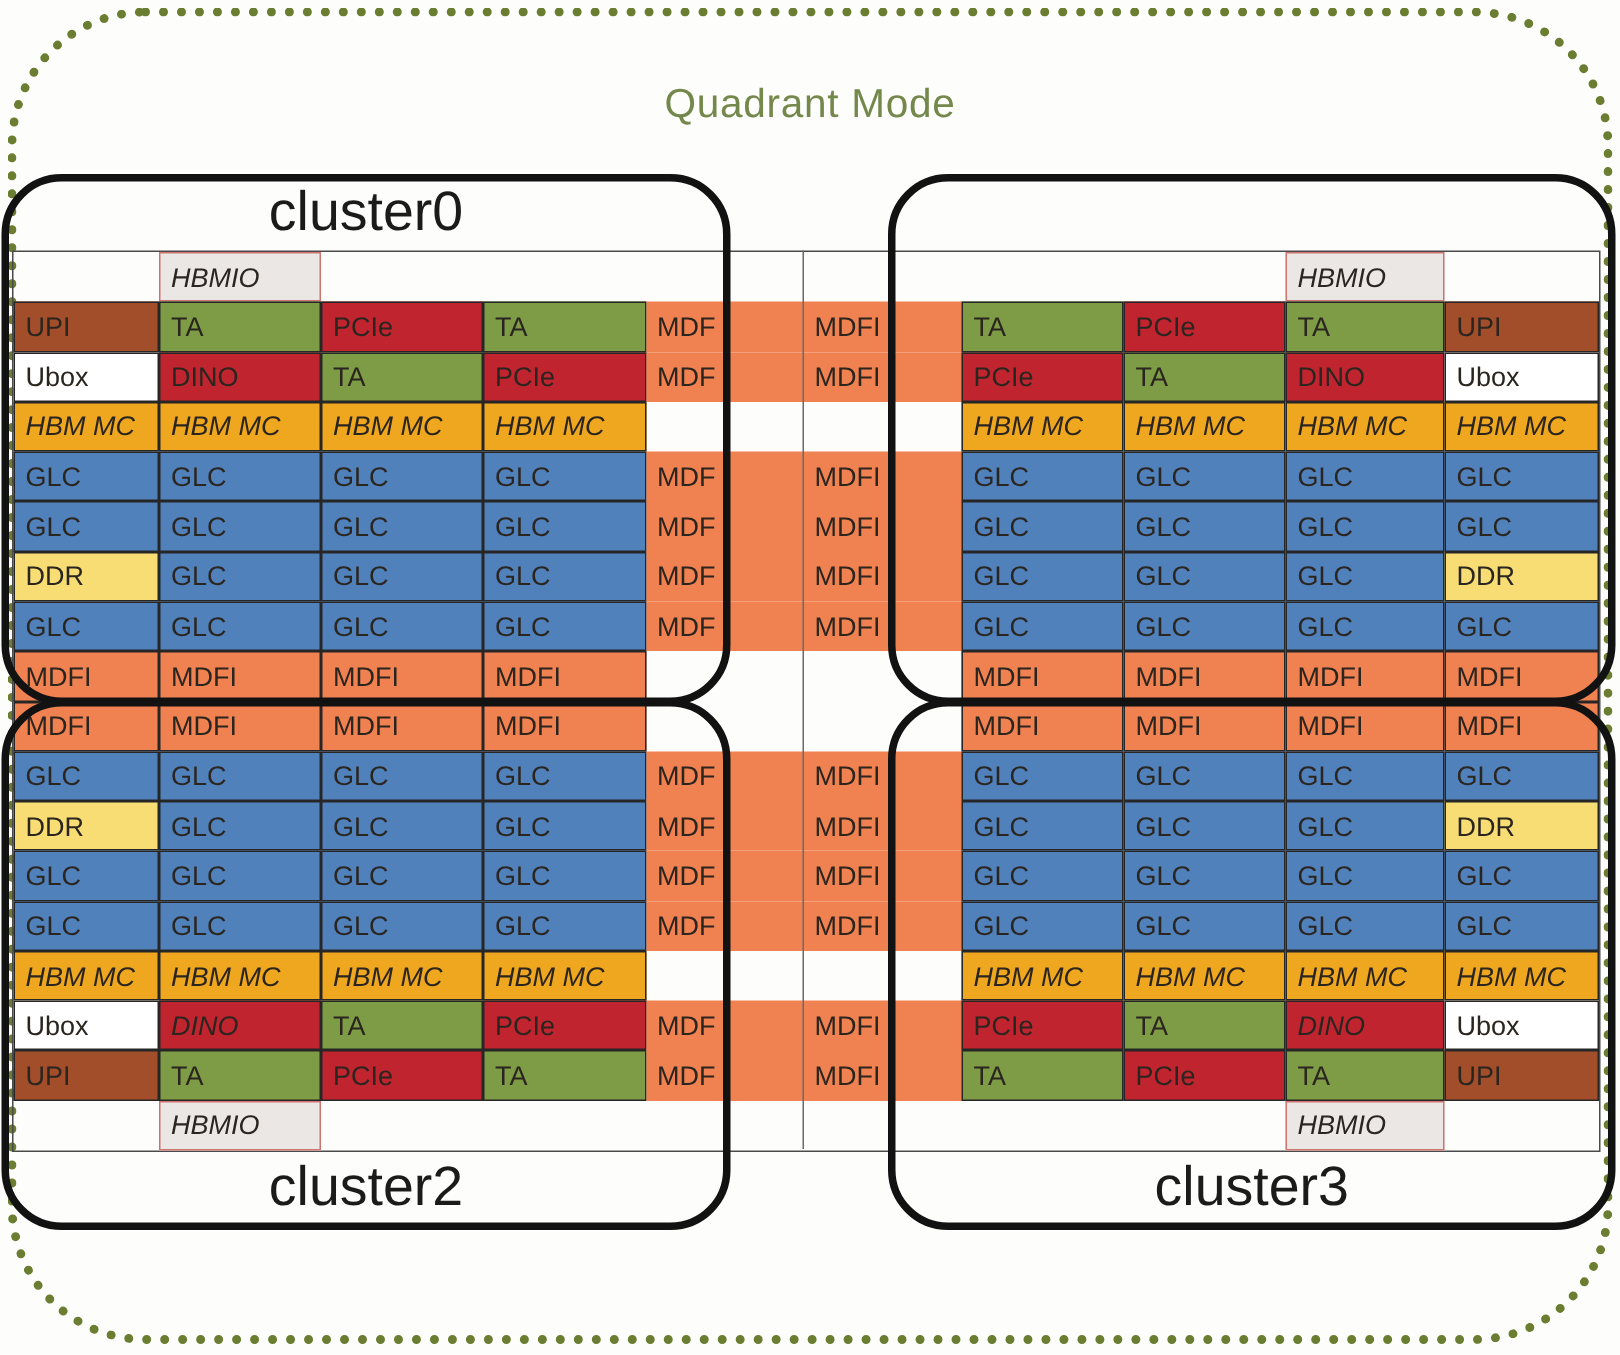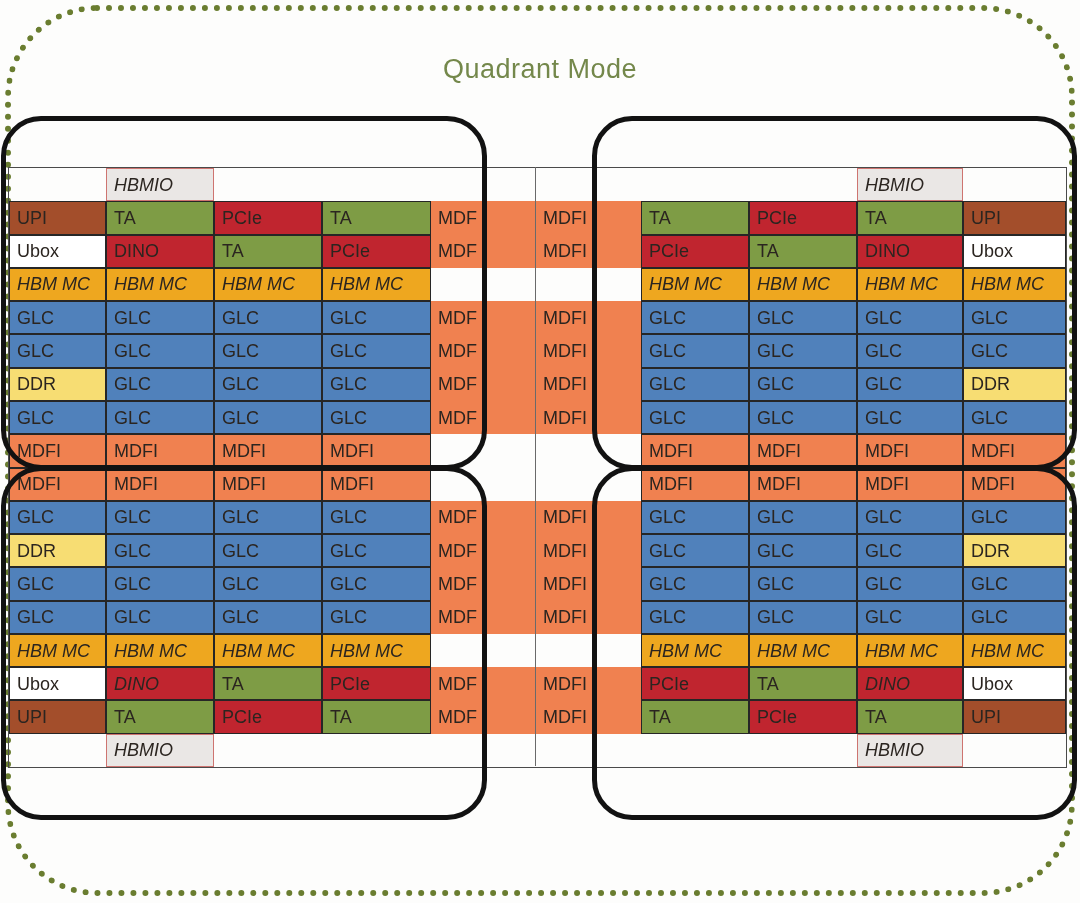--- a/index.html
+++ b/index.html
@@ -239,13 +239,16 @@
       <div class="cell"></div>
     </div>
 
   <div class="vdivider"></div>
 
   <div class="cluster-box c0" style="border-color: rgb(18, 18, 18);"></div>
   <div class="cluster-box c1" style="border-color: rgb(18, 18, 18);"></div>
   <div class="cluster-box c2" style="border-color: rgb(18, 18, 18);"></div>
   <div class="cluster-box c3" style="border-color: rgb(18, 18, 18);"></div>
 
+  <div class="cluster-label l0">cluster0</div>
+  <div class="cluster-label l2">cluster2</div>
+  <div class="cluster-label l3">cluster3</div>
 </div>
 
 </body></html>

